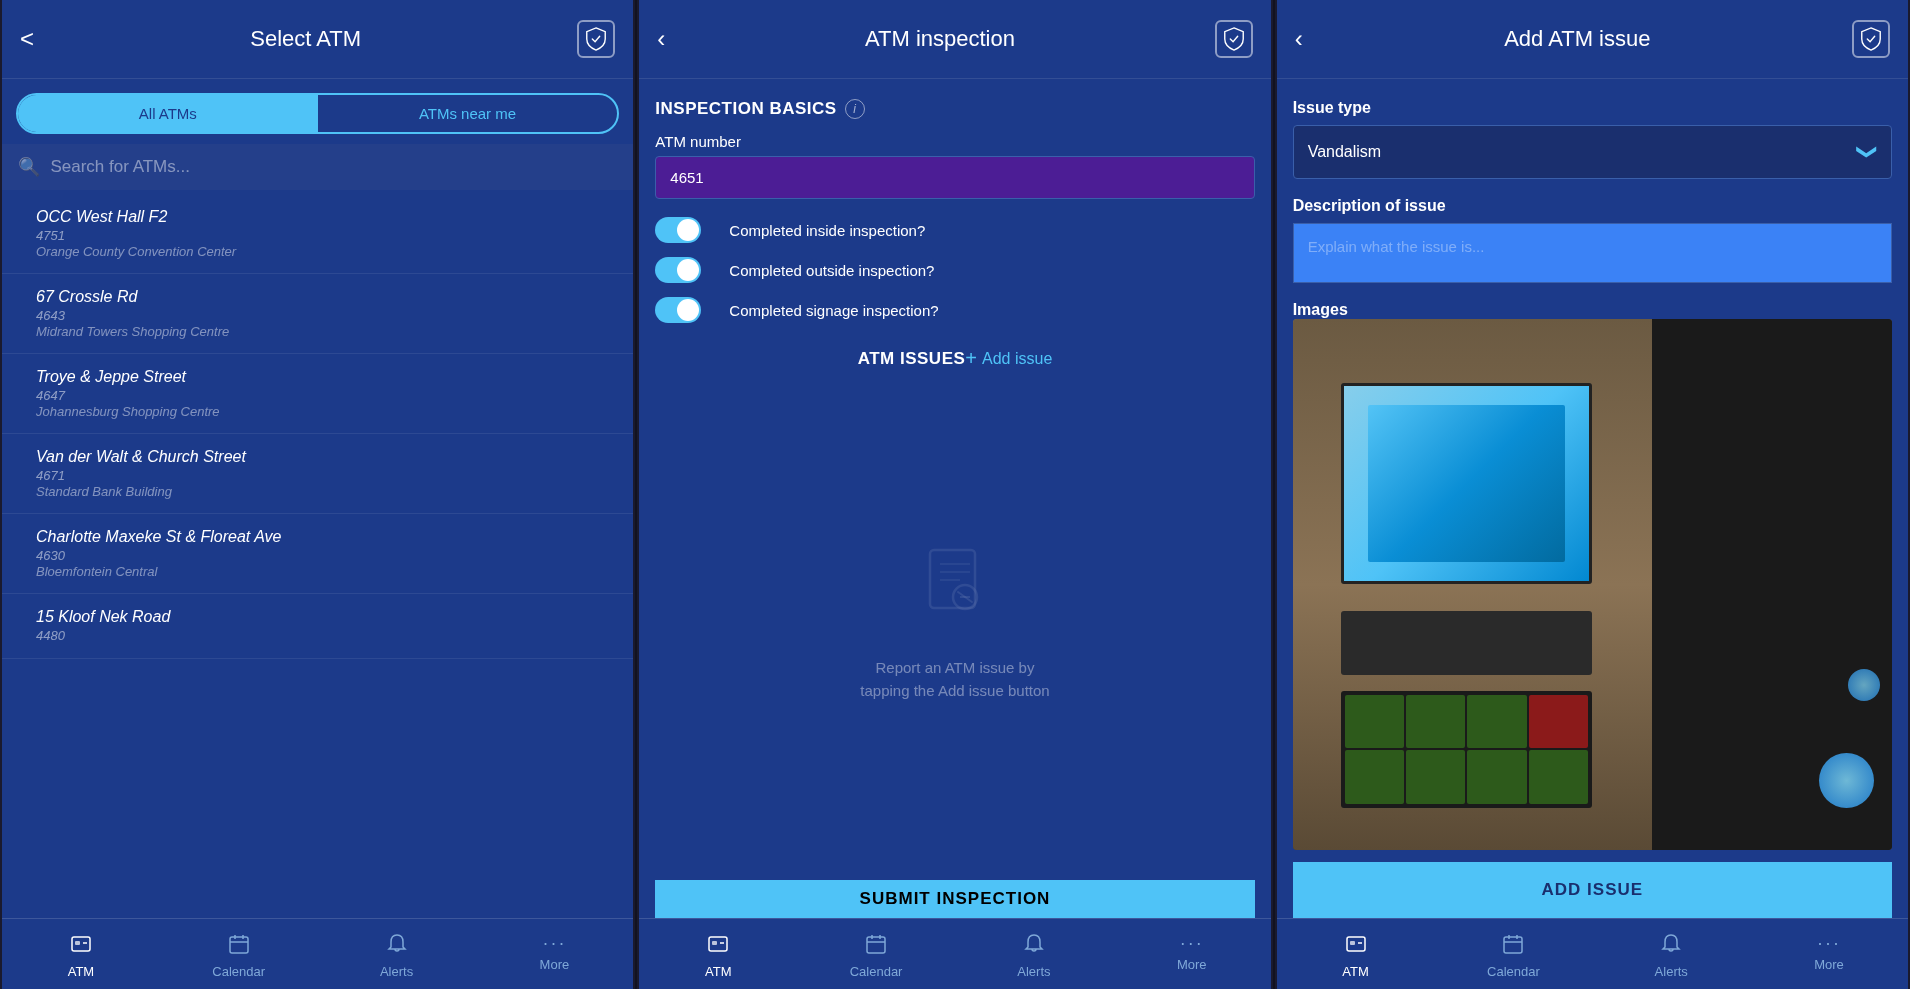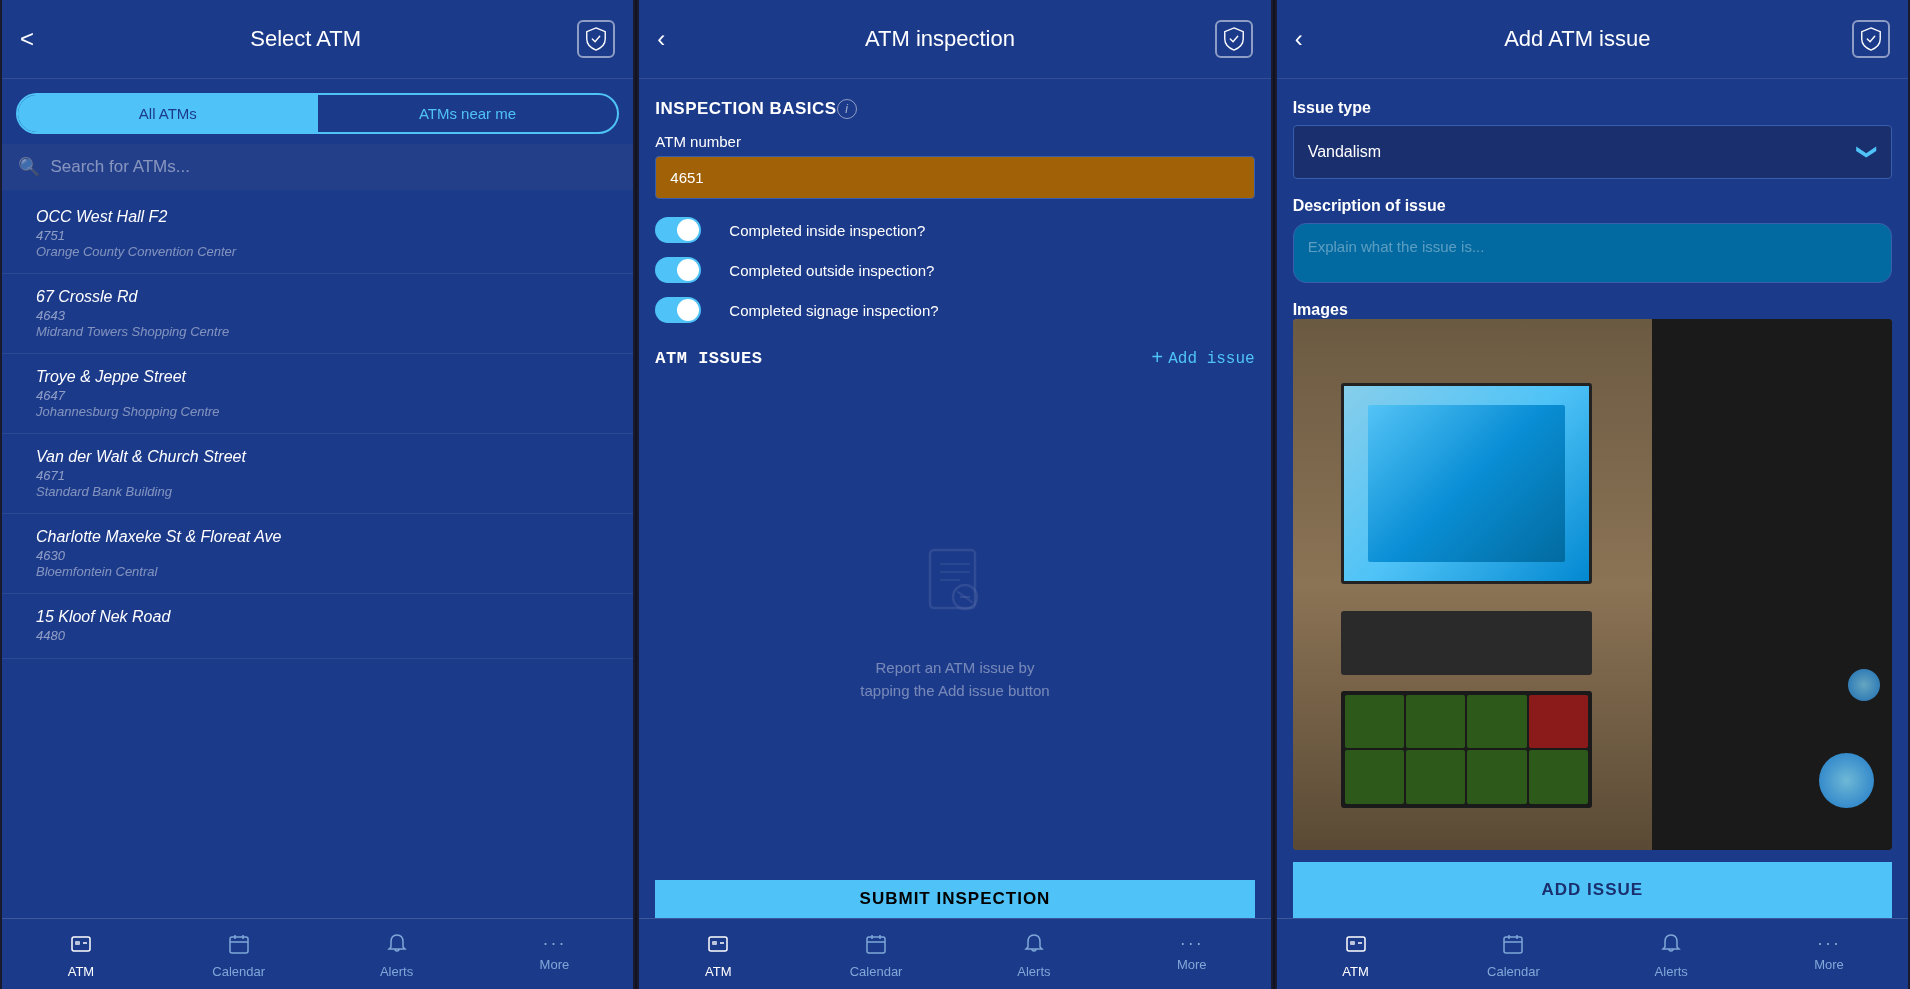--- a/index.html
+++ b/index.html
@@ -173,20 +173,21 @@
     .screen2-body {
       flex: 1;
       display: flex;
       flex-direction: column;
       padding: 20px 16px 0 16px;
       overflow: hidden;
     }
     .section-header {
       display: flex;
       align-items: center;
+      gap: 8px;
       margin-bottom: 14px;
     }
     .section-title {
       color: #fff;
       font-size: 17px;
       font-weight: 700;
       letter-spacing: 0.5px;
     }
     .info-icon {
       width: 20px;
@@ -201,21 +202,21 @@
       font-style: italic;
       cursor: pointer;
     }
     .form-label {
       color: #fff;
       font-size: 15px;
       font-weight: 500;
       margin-bottom: 6px;
     }
     .atm-number-field {
-      background: #a16207;
+      background: #4c1d95;
       border: 1px solid #3a5faa;
       border-radius: 4px;
       padding: 12px 14px;
       margin-bottom: 18px;
       color: #fff;
       font-size: 15px;
     }
     .toggle-row {
       display: flex;
       align-items: center;
@@ -248,23 +249,22 @@
     }
     .issues-section {
       margin-top: 10px;
       flex: 1;
       display: flex;
       flex-direction: column;
     }
     .issues-header {
       display: flex;
       align-items: center;
-      justify-content: space-between;
+      justify-content: center;
       margin-bottom: 14px;
-      font-family: Liberation Mono, monospace;
     }
     .add-issue-btn {
       display: flex;
       align-items: center;
       gap: 5px;
       color: #4fc3f7;
       font-size: 16px;
       cursor: pointer;
     }
     .add-issue-btn .plus {
@@ -332,23 +332,23 @@
     }
     .dropdown-field .dropdown-value {
       color: #fff;
       font-size: 16px;
     }
     .dropdown-field .chevron {
       color: #4fc3f7;
       font-size: 20px;
     }
     .desc-field {
-      background: #0369a1;
+      background: #3b82f6;
       border: 1px solid #3a5faa;
-      border-radius: 13px;
+      border-radius: 0;
       padding: 14px 14px;
       color: rgba(255,255,255,0.35);
       font-size: 15px;
       margin-bottom: 18px;
       min-height: 60px;
     }
     .images-label {
       color: #fff;
       font-size: 16px;
       font-weight: 600;

